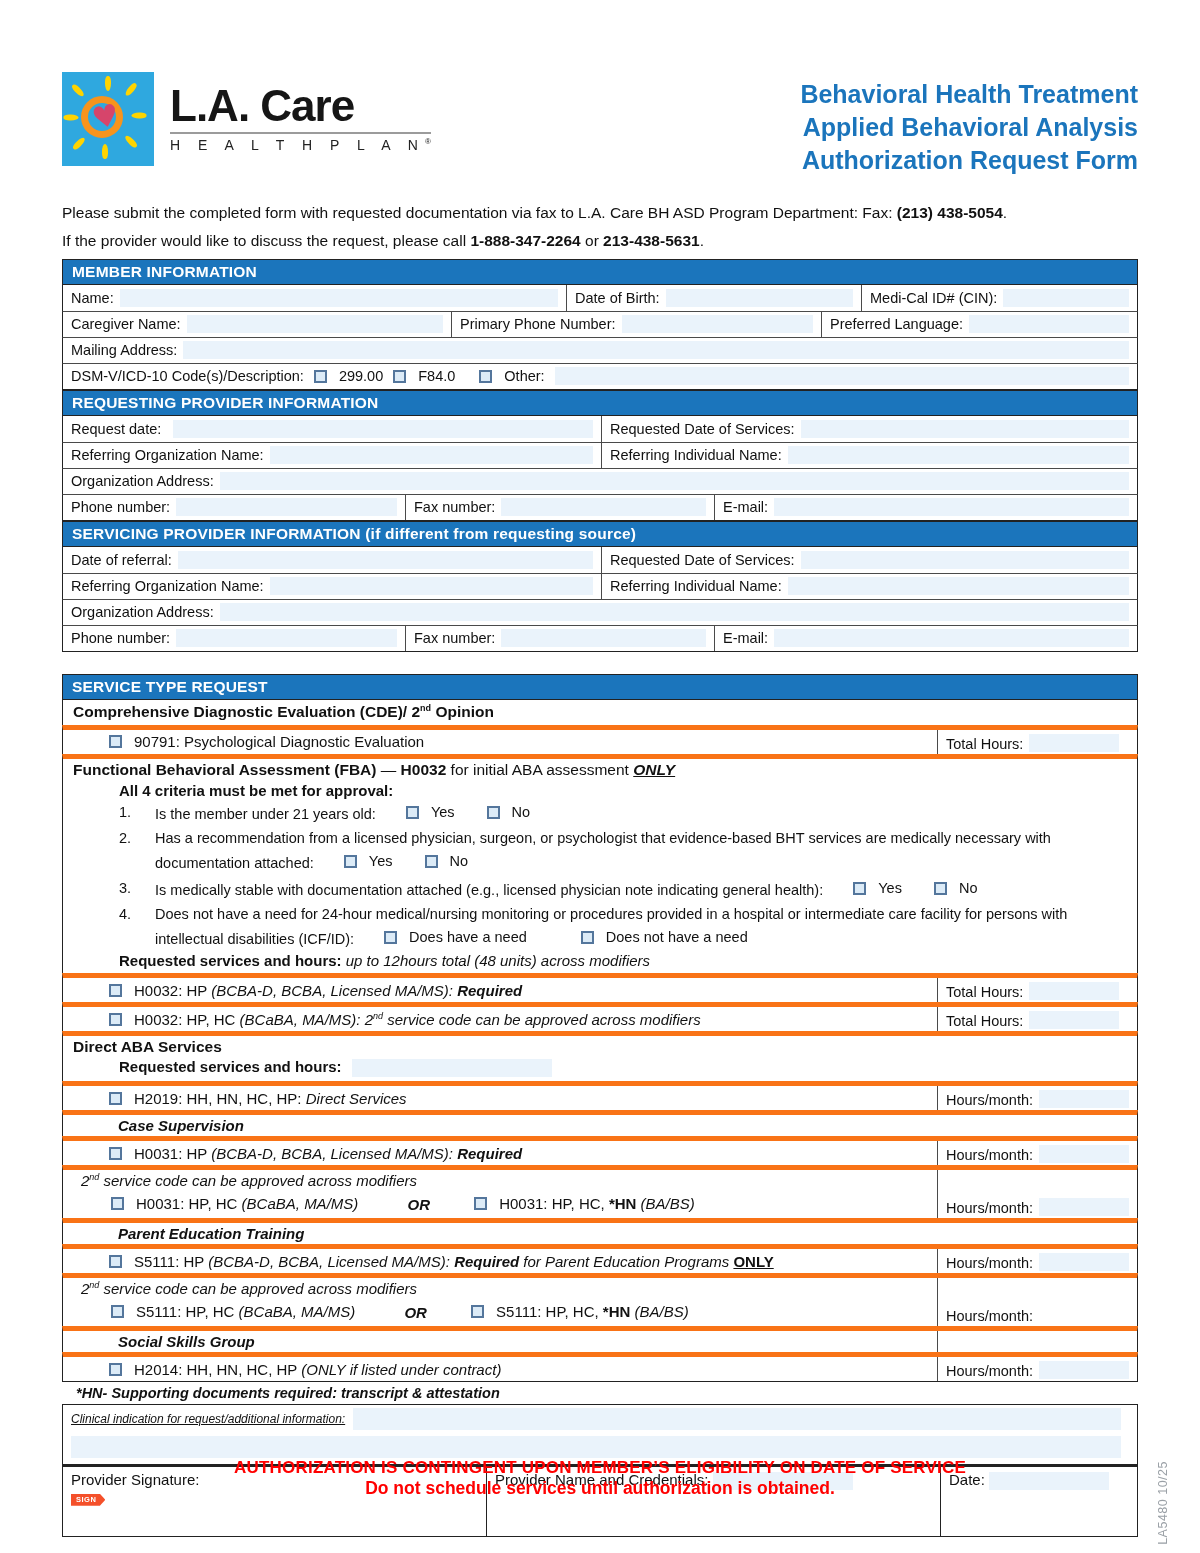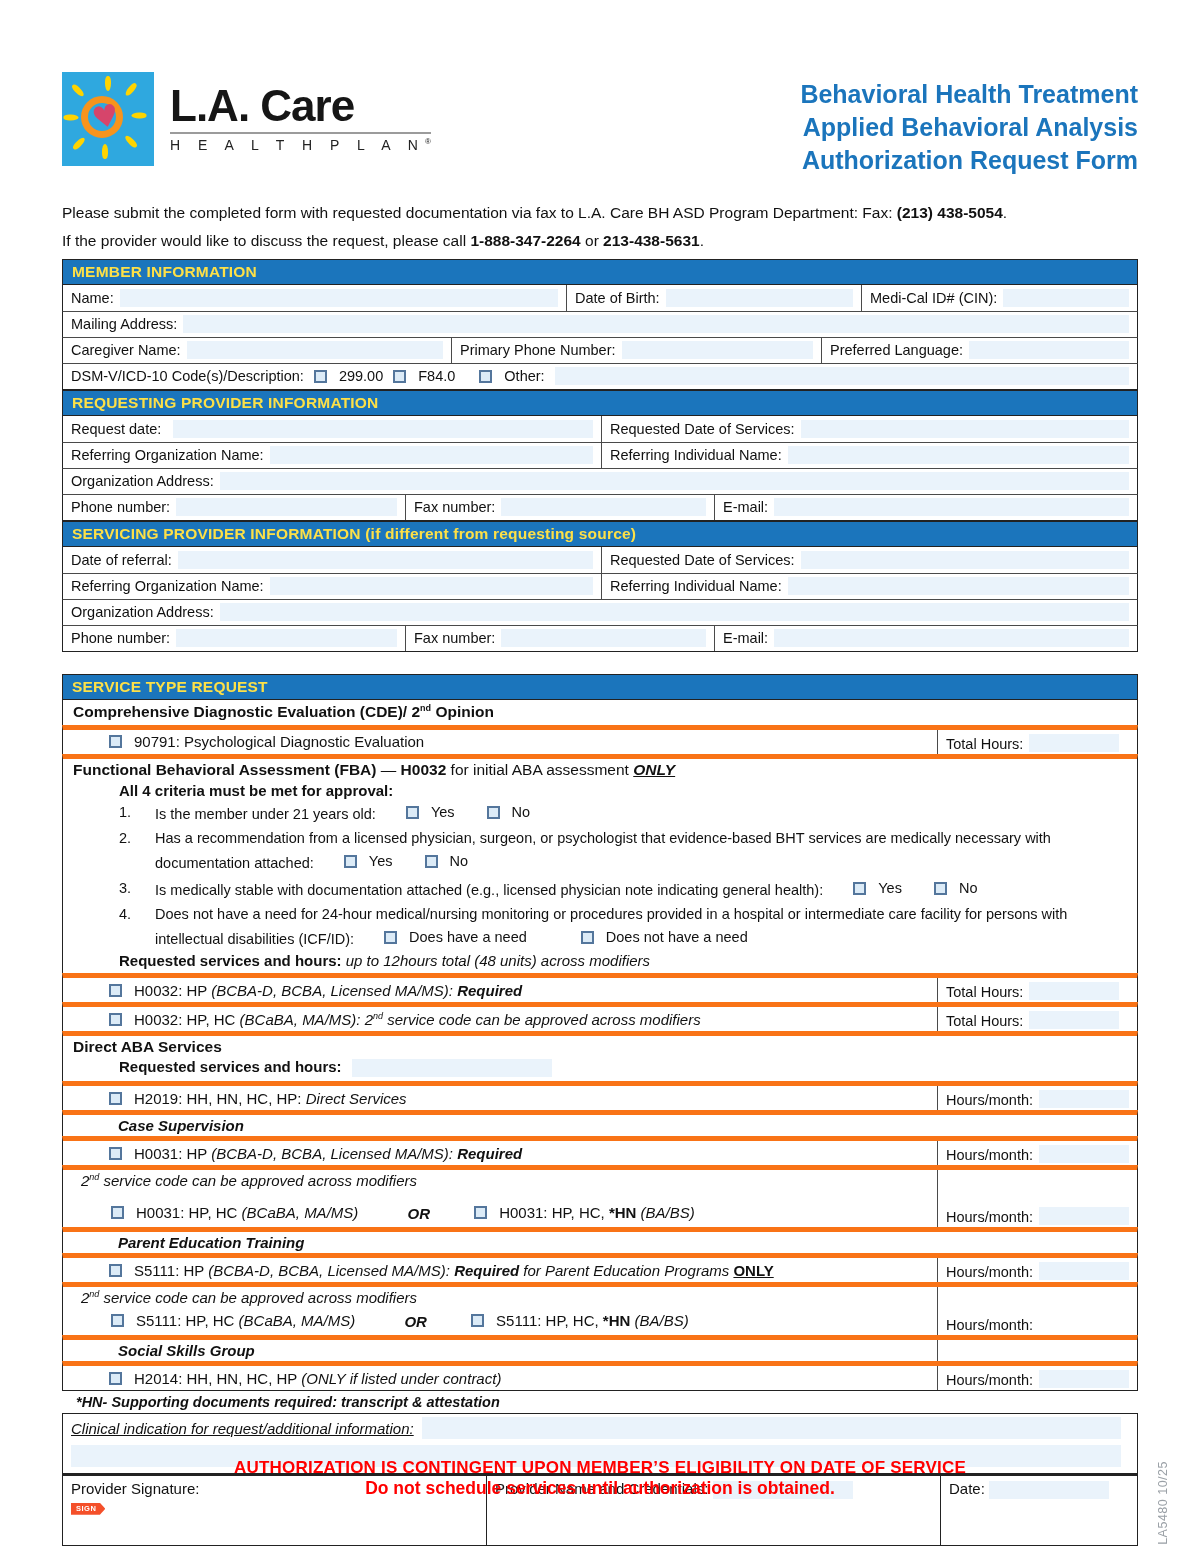--- a/index.html
+++ b/index.html
@@ -36,21 +36,21 @@
   .intro p + p { margin-top:9px; }
   .b { font-weight:bold; }
   .i { font-style:italic; }
   .bi { font-weight:bold; font-style:italic; }
   .biu { font-weight:bold; font-style:italic; text-decoration:underline; }
   .bu { font-weight:bold; text-decoration:underline; }
   .iu { font-style:italic; text-decoration:underline; }
   sup { font-size:9px; }
 
   
-  .secbar { background:#1b75bc; color:#fde047; font-weight:bold; font-size:15.5px;
+  .secbar { background:#1b75bc; color:#ffffff; font-weight:bold; font-size:15.5px;
     padding:3px 9px; border:1px solid #222; letter-spacing:0.2px; }
   .tbl { border-bottom:1px solid #222; }
   .trow { display:flex; border:1px solid #222; border-top:none; border-bottom:none; min-height:26px; }
   .trow + .trow { border-top:1px solid #4a4a4a; }
   .cell { display:flex; align-items:center; gap:6px; padding:2px 8px; font-size:14.5px; }
   .cell + .cell { border-left:1px solid #4a4a4a; }
   .fill { flex:1; background:#eaf3fb; height:18px; min-width:30px; }
   .inp { display:inline-block; background:#eaf3fb; height:18px; vertical-align:middle; }
   .cb { width:13px; height:13px; border:2px solid #54769c; background:#dcebf7;
     display:inline-block; flex:none; vertical-align:-2px; }
@@ -76,21 +76,21 @@
   
   .sigrow { display:flex; border:1px solid #222; border-top:2px solid #222; }
   .sigcell { padding:4px 8px 30px 8px; font-size:15px; }
   .sigcell + .sigcell { border-left:1px solid #222; }
   .sig1 { width:454px; } .sig2 { flex:1; } .sig3 { width:197px; }
   .sign-badge { display:inline-block; background:#f4502a; color:#fff; font-size:7.5px;
     font-weight:bold; letter-spacing:0.5px; padding:1.5px 9px 1.5px 5px; margin-top:1px;
     clip-path:polygon(0 0, 84% 0, 100% 50%, 84% 100%, 0 100%); }
 
   
-  .clinbox { border:1px solid #222; border-top:1px solid #222; padding:3px 16px 6px 8px; font-size:15px; }
+  .clinbox { border:1px solid #222; border-top:1px solid #222; padding:3px 16px 6px 8px; font-size:12px; }
   .clin-line1 { display:flex; align-items:center; gap:8px; }
   .clin-line2 { margin-top:6px; background:#eaf3fb; height:22px; }
 
   .hn-note { font-size:14.5px; padding:3px 0 3px 14px; }
 
   
   .footer { position:absolute; left:0; right:0; top:1458px; text-align:center;
     color:#ff0000; font-weight:bold; }
   .footer .f1 { font-size:17px; letter-spacing:0.2px; }
   .footer .f2 { font-size:17.5px; }
@@ -148,36 +148,36 @@
       <div class="cell" style="width:295px;">
             <span>Date of Birth:</span>
             <span class="fill"></span>
           </div>
       <div class="cell" style="flex:1;">
             <span>Medi-Cal ID# (CIN):</span>
             <span class="fill"></span>
           </div>
     </div>
     <div class="trow">
-      <div class="cell" style="flex:1;">
-            <span>Mailing Address:</span>
-            <span class="fill"></span>
-          </div>
-    </div>
-    <div class="trow">
       <div class="cell" style="width:388px;">
             <span>Caregiver Name:</span>
             <span class="fill"></span>
           </div>
       <div class="cell" style="width:370px;">
             <span>Primary Phone Number:</span>
             <span class="fill"></span>
           </div>
       <div class="cell" style="flex:1;">
             <span>Preferred Language:</span>
+            <span class="fill"></span>
+          </div>
+    </div>
+    <div class="trow">
+      <div class="cell" style="flex:1;">
+            <span>Mailing Address:</span>
             <span class="fill"></span>
           </div>
     </div>
     <div class="trow">
       <div class="cell" style="flex:1; gap:10px;">
         <span>DSM-V/ICD-10 Code(s)/Description:</span>
         <span class="cbl">
               <span class="cb"></span>
               <span>299.00</span>
             </span>
@@ -431,21 +431,21 @@
       </div>
       <div class="shours">
             <span>Hours/month:</span>
             <span class="inp"></span>
           </div>
     </div>
 
     <div class="srow">
       <div class="smain block" style="padding-bottom:5px;">
         <div class="i" style="padding-left:8px;"><span>2</span><sup>nd</sup><span> service code can be approved across modifiers</span></div>
-        <div class="indent1" style="margin-top:15px; padding-left:38px;">
+        <div class="indent1" style="margin-top:6px; padding-left:38px;">
           <span class="cbl">
                 <span class="cb"></span>
           <span><span>H0031: HP, HC </span><span class="i">(BCaBA, MA/MS)</span></span>
               </span>
           <span class="bi" style="margin:0 40px 0 45px;">OR</span>
           <span class="cbl">
                 <span class="cb"></span>
           <span><span>H0031:  HP, HC, </span><span class="b">*HN </span><span class="i">(BA/BS)</span></span>
               </span>
         </div>

